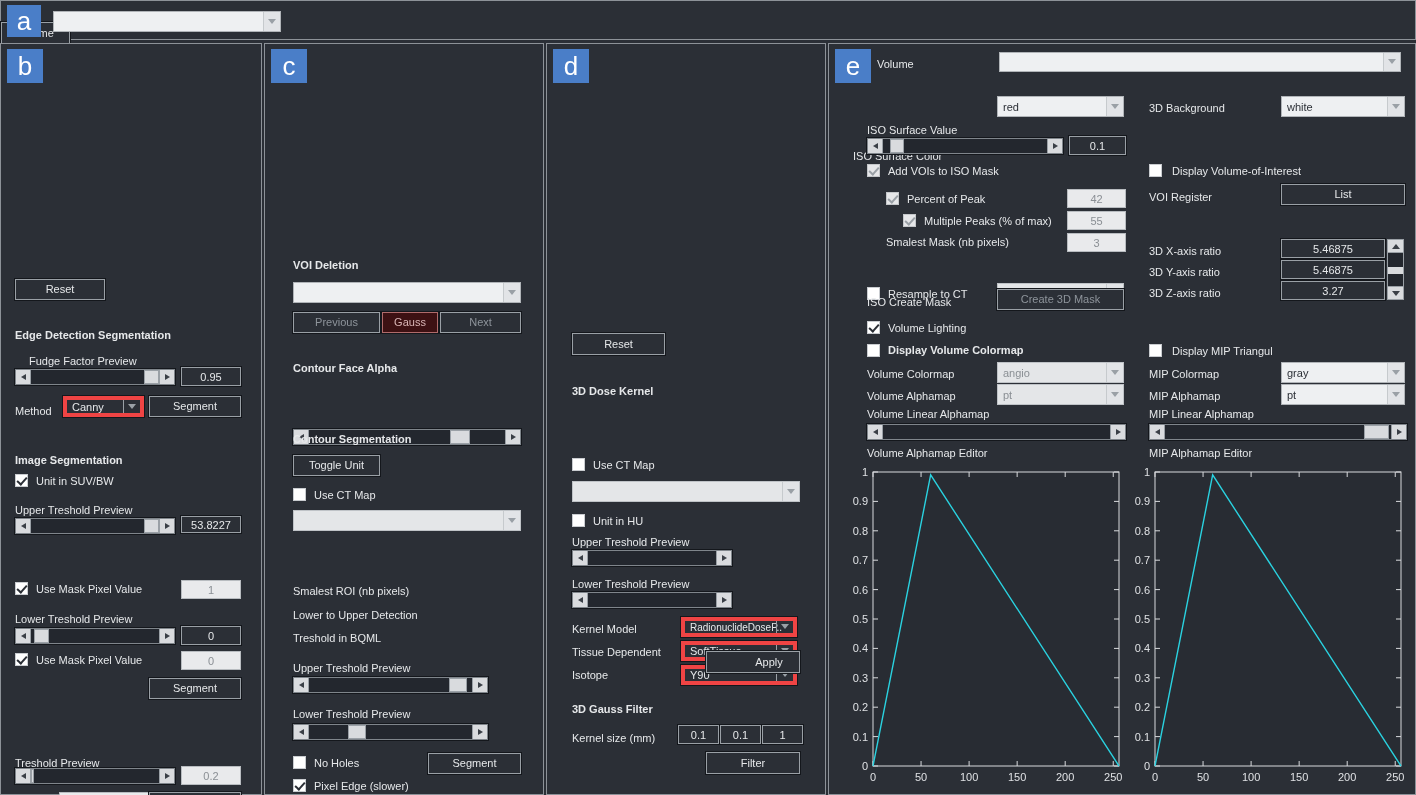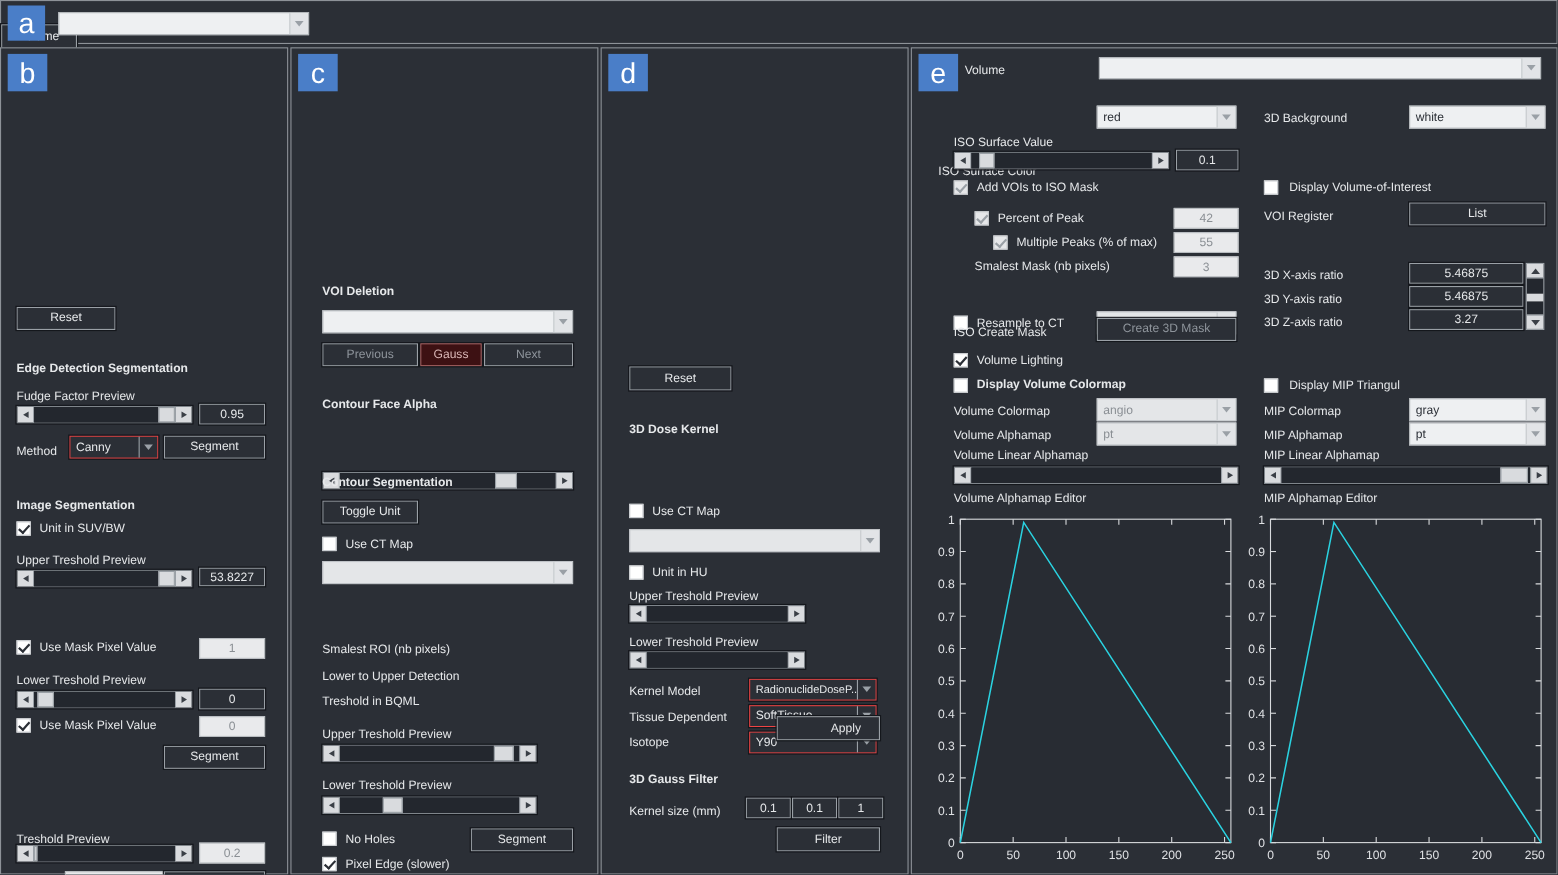--- a/index.html
+++ b/index.html
@@ -34,21 +34,21 @@
     background: #2b2f36;
     border: 1px solid #9aa0a6;
     outline: 1px solid #14171c;
     color: #e6e8ea;
     display:flex; align-items:center; justify-content:center;
     font-size: 11px;
   }
   .field.dis { background:#e9eaec; border:1px solid #b8bcc0; outline:none; color:#8a8f94; }
 
   .combo {
-    background:#2b2f36; border:1px solid #ef4444; outline:1px solid #14171c;
+    background:#2b2f36; border:4px solid #ef4444; outline:1px solid #14171c;
     display:flex; align-items:center; position:relative; padding-left:5px;
     color:#e6e8ea; font-size:11px; cursor:pointer;
   }
   .combo.white { background:#eef0f2; border:1px solid #b0b4b8; outline:none; color:#2b2f36;}
   .combo.dis   { background:#e4e6e8; border:1px solid #bfc3c7; outline:none; color:#8a8f94;}
   .combo .arrowbox {
     position:absolute; right:0; top:0; bottom:0; width:17px;
     display:flex; align-items:center; justify-content:center;
     border-left:1px solid #9aa0a6;
   }
@@ -137,21 +137,21 @@
   <div class="btn green" style="left:1340px; top:9px; width:70px; height:23px;">Link MIP</div>
 </div>
 
 <div class="panel" style="left:0; top:43px; width:262px; height:752px;">
   <div class="badge" style="left:6px; top:5px; width:36px; height:34px;">b</div>
 
   <div class="btn" style="position:absolute; left:14px; top:235px; width:90px; height:21px;">Reset</div>
 
   <div class="lbl b" style="position:absolute; left:14px; top:285px;">Edge Detection Segmentation</div>
 
-  <div class="lbl" style="position:absolute; left:14px; top:311px;">Fudge Factor Preview</div>
+  <div class="lbl" style="position:absolute; left:28px; top:311px;">Fudge Factor Preview</div>
   <div class="slider" style="position:absolute; left:14px; top:325px; width:160px;">
     <div class="arw">
         <i class="tri-l"></i>
       </div>
     <div class="trough">
       <div class="thumb" style="left:88%; width:12%;"></div>
     </div>
     <div class="arw r">
         <i class="tri-r"></i>
       </div>

